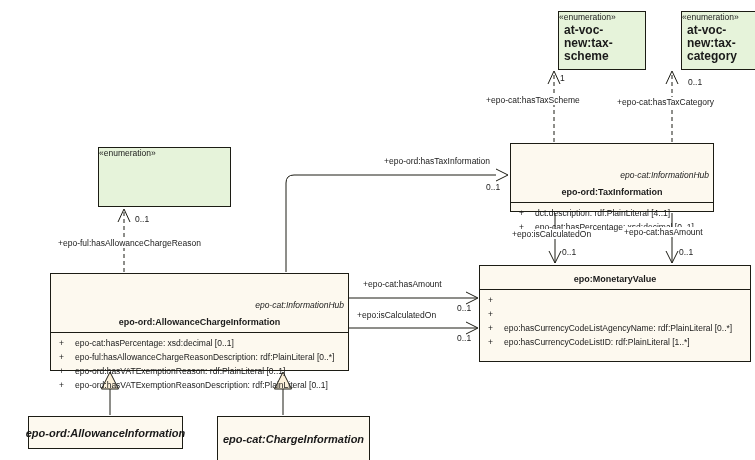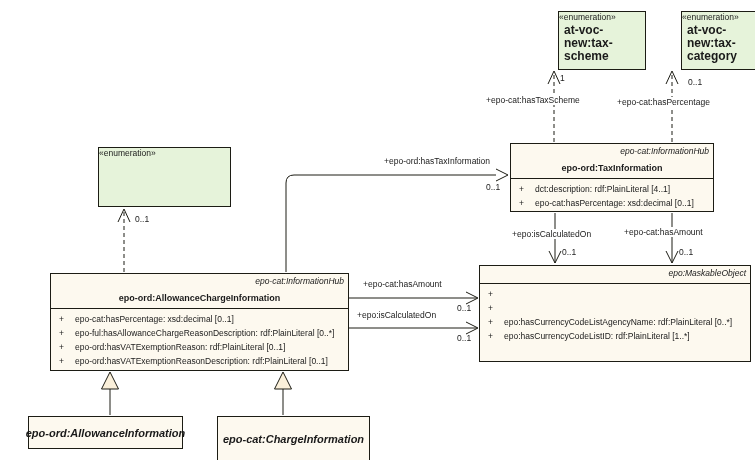--- a/index.html
+++ b/index.html
@@ -14,21 +14,21 @@
   .canvas{position:relative;width:755px;height:460px;background:var(--bg);overflow:hidden;}
   svg.connectors{position:absolute;left:0;top:0;pointer-events:none;}
 
   .box{position:absolute;box-sizing:border-box;border:1px solid var(--line);}
   .enum-box{background:var(--enum-fill);text-align:left;margin-left:48px;}
   .enum-stereo{font-size:8.5px;line-height:11px;}
   .enum-name{font-size:12px;font-weight:bold;line-height:13px;padding:1px 5px 0;}
 
   .cls-box{background:var(--class-fill);display:flex;flex-direction:column;}
   .cls-head{border-bottom:1px solid var(--line);padding:2px 4px 4px;}
-  .cls-stereo{font-size:8.5px;font-style:italic;text-align:right;line-height:11px;}
+  .cls-stereo{font-size:8.5px;font-style:italic;text-align:right;line-height:11px;margin-top:24px;}
   .cls-name{font-size:9px;font-weight:bold;text-align:center;line-height:12px;margin-top:5px;white-space:nowrap;}
   .attrs{padding:3px 4px 0;}
   .attr-row{display:flex;font-size:8.5px;line-height:14px;white-space:nowrap;}
   .attr-row .vis{width:16px;flex:0 0 16px;margin-left:4px;}
 
   .simple-box{background:var(--class-fill);display:flex;align-items:center;justify-content:center;}
   .simple-name{font-size:11px;font-weight:bold;white-space:nowrap;font-style:italic;}
 
   .assoc-label{position:absolute;font-size:8.5px;line-height:10px;white-space:nowrap;background:var(--bg);padding:0 1px;}
   .mult-label{position:absolute;font-size:8.5px;line-height:10px;white-space:nowrap;}
@@ -107,21 +107,21 @@
         </div>
         <div class="attr-row">
           <span class="vis">+</span>
           <span class="atxt">epo-cat:hasPercentage: xsd:decimal [0..1]</span>
         </div>
       </div>
   </div>
 
   <div class="box cls-box" style="left:479px;top:265px;width:272px;height:97px">
     <div class="cls-head">
-      <div class="cls-stereo">epo:MaskableObject</div>
+      <div class="cls-name">epo:MonetaryValue</div>
     </div>
     <div class="attrs">
         <div class="attr-row">
           <span class="vis">+</span>
         </div>
         <div class="attr-row">
           <span class="vis">+</span>
         </div>
         <div class="attr-row">
           <span class="vis">+</span>
@@ -161,28 +161,29 @@
 
   <div class="box simple-box" style="left:28px;top:416px;width:155px;height:33px">
     <div class="simple-name">epo-ord:AllowanceInformation</div>
   </div>
 
   <div class="box simple-box" style="left:217px;top:416px;width:153px;height:46px">
     <div class="simple-name">epo-cat:ChargeInformation</div>
   </div>
 
   <div class="mult-label" style="left:135px;top:214px">0..1</div>
+  <div class="assoc-label" style="left:57px;top:238px">+epo-ful:hasAllowanceChargeReason</div>
 
   <div class="assoc-label" style="left:383px;top:156px">+epo-ord:hasTaxInformation</div>
   <div class="mult-label" style="left:486px;top:182px">0..1</div>
 
   <div class="assoc-label" style="left:485px;top:95px">+epo-cat:hasTaxScheme</div>
   <div class="mult-label" style="left:560px;top:73px">1</div>
 
-  <div class="assoc-label" style="left:616px;top:97px">+epo-cat:hasPercentage</div>
+  <div class="assoc-label" style="left:616px;top:97px">+epo-cat:hasTaxCategory</div>
   <div class="mult-label" style="left:688px;top:77px">0..1</div>
 
   <div class="assoc-label" style="left:511px;top:229px">+epo:isCalculatedOn</div>
   <div class="mult-label" style="left:562px;top:247px">0..1</div>
 
   <div class="assoc-label" style="left:623px;top:227px">+epo-cat:hasAmount</div>
   <div class="mult-label" style="left:679px;top:247px">0..1</div>
 
   <div class="assoc-label" style="left:362px;top:279px">+epo-cat:hasAmount</div>
   <div class="mult-label" style="left:457px;top:303px">0..1</div>

